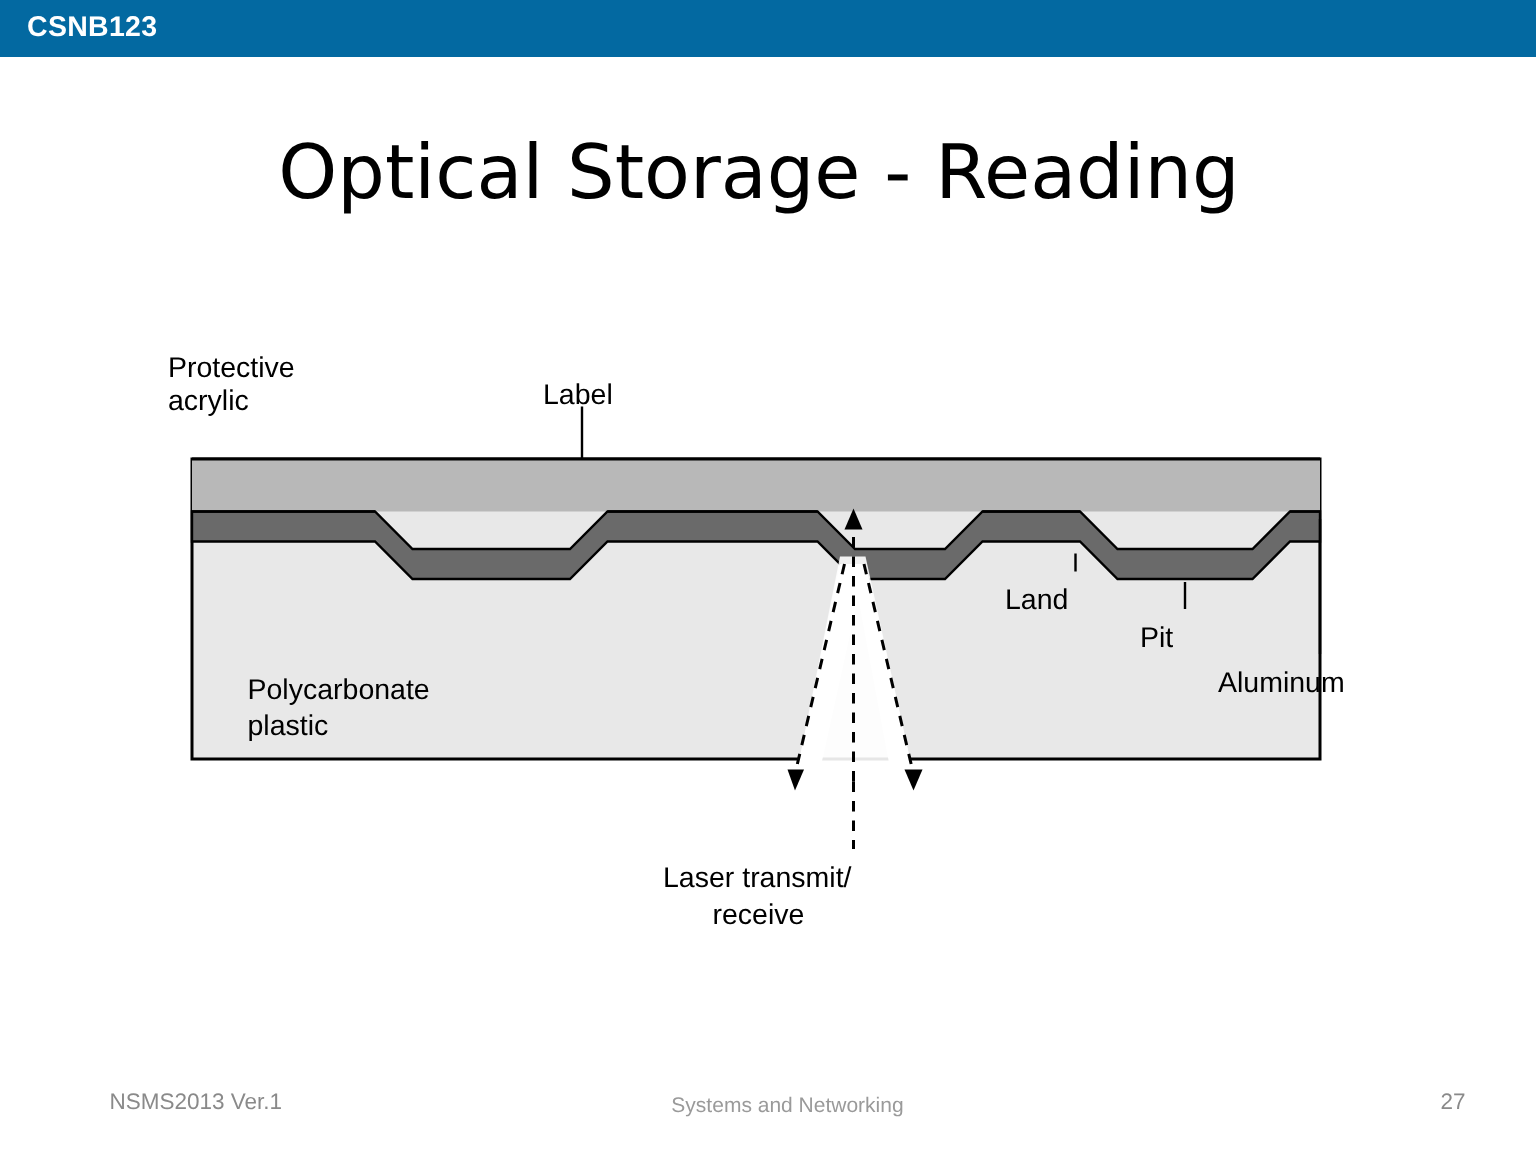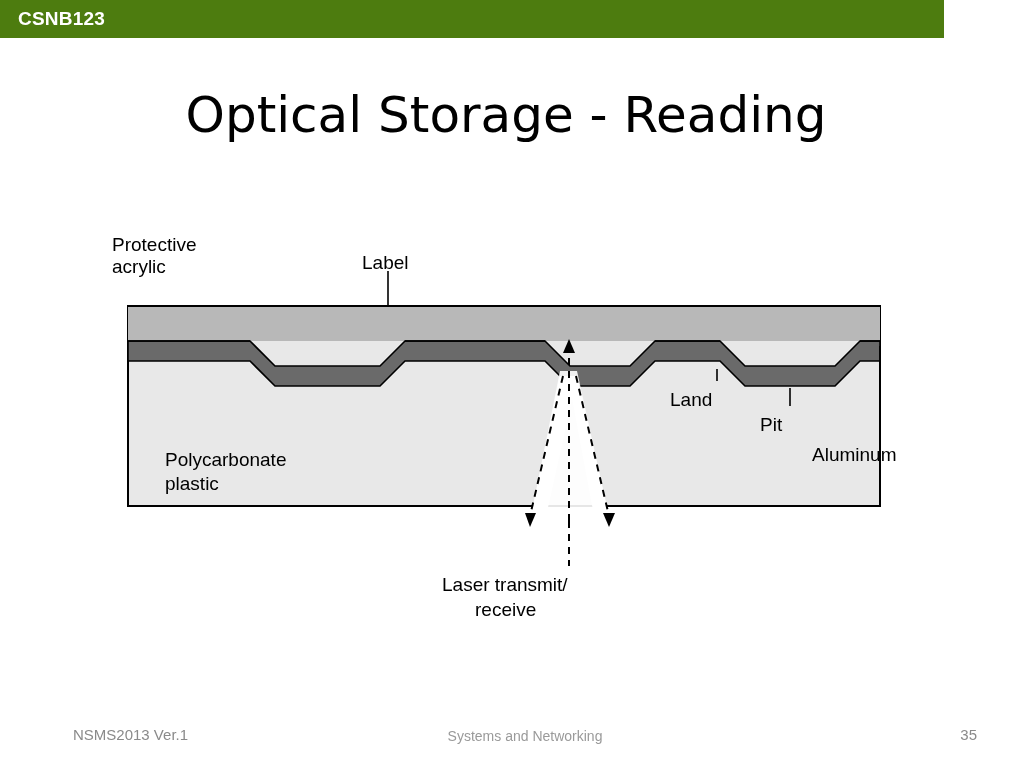--- a/index.html
+++ b/index.html
@@ -13,23 +13,23 @@
     font-family: "Liberation Sans", sans-serif;
     overflow: hidden;
     position: relative;
   }
 
   
   .header-bar {
     position: absolute;
     top: 0;
     left: 0;
-    width: 944px;
+    width: 1024px;
     height: 38px;
-    background: #4d7c0f;
+    background: #0369a1;
     display: flex;
     align-items: center;
     justify-content: space-between;
     box-sizing: border-box;
     padding: 0 14px 0 18px;
   }
   .header-left {
     color: #ffffff;
     font-weight: bold;
     font-size: 19px;
@@ -169,14 +169,14 @@
   <text id="t-poly2" x="75" y="269" font-family="Liberation Sans, sans-serif" font-size="19" fill="#000000">plastic</text>
 
   <text id="t-laser1" x="352" y="370" font-family="Liberation Sans, sans-serif" font-size="19" fill="#000000">Laser transmit/</text>
   <text id="t-laser2" x="385" y="395" font-family="Liberation Sans, sans-serif" font-size="19" fill="#000000">receive</text>
 </svg>
 </div>
 
 <div class="footer">
   <div class="footer-left">NSMS2013 Ver.1</div>
   <div class="footer-center">Systems and Networking</div>
-  <div class="footer-right">35</div>
+  <div class="footer-right">27</div>
 </div>
 
 </body></html>

